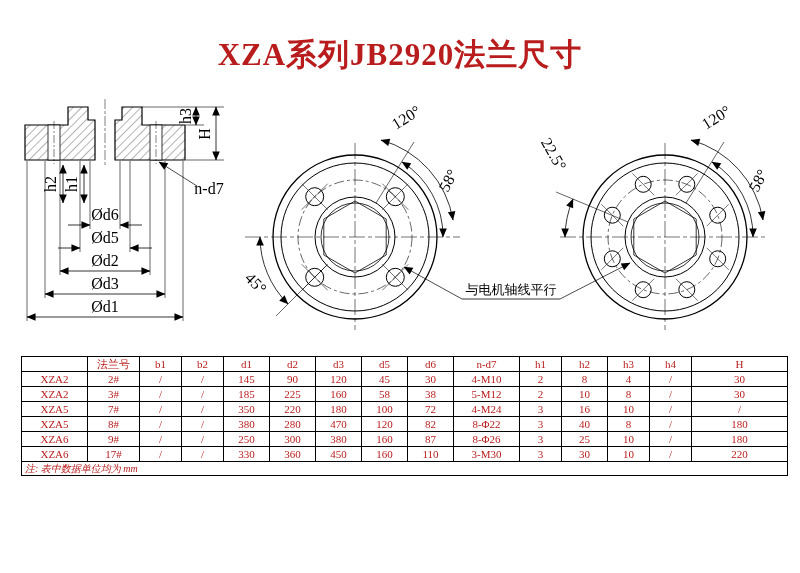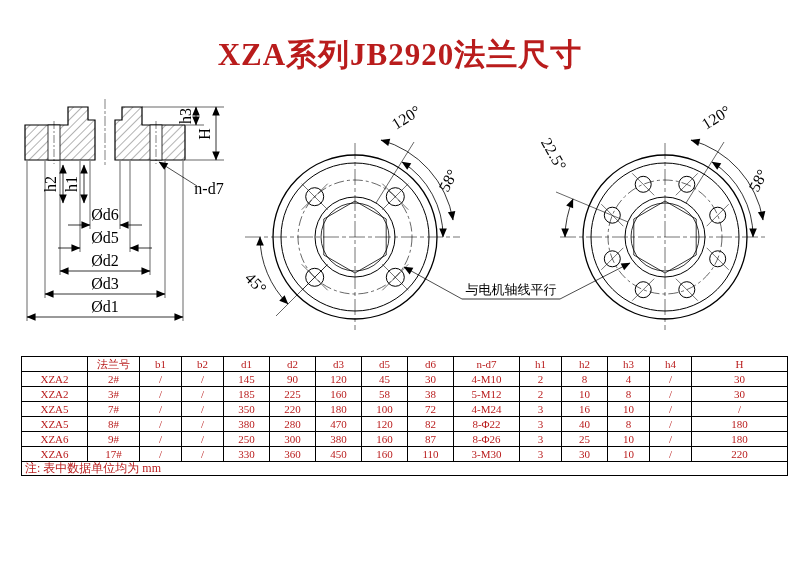--- a/index.html
+++ b/index.html
@@ -10,21 +10,21 @@
   .drawing{position:absolute;top:95px;left:0;}
   svg text{font-family:"Liberation Serif",serif;fill:#000;}
   .lbl{font-size:16px;}
   .lbl-sm{font-size:13px;}
   line,path.dim,path.arc,polygon,circle{stroke:#000;fill:none;}
   .flange-table{position:absolute;left:21px;top:356px;width:766px;
         border-collapse:collapse;table-layout:fixed;font-size:11px;}
   .flange-table th,.flange-table td{border:1px solid #000;text-align:center;
         padding:0;height:14px;line-height:13px;font-weight:normal;
         white-space:nowrap;overflow:hidden;}
-  .flange-table tfoot td{text-align:left;font-size:12px;padding-left:3px;height:13px;}
+  .flange-table tfoot td{text-align:left;font-size:10px;padding-left:3px;height:13px;font-style:italic;}
 </style>
 </head>
 <body>
 
 <div class="page">
 
   <div class="title">XZA系列JB2920法兰尺寸</div>
 
   <svg class="drawing" width="800" height="258" viewBox="0 0 800 258">
     <defs>

